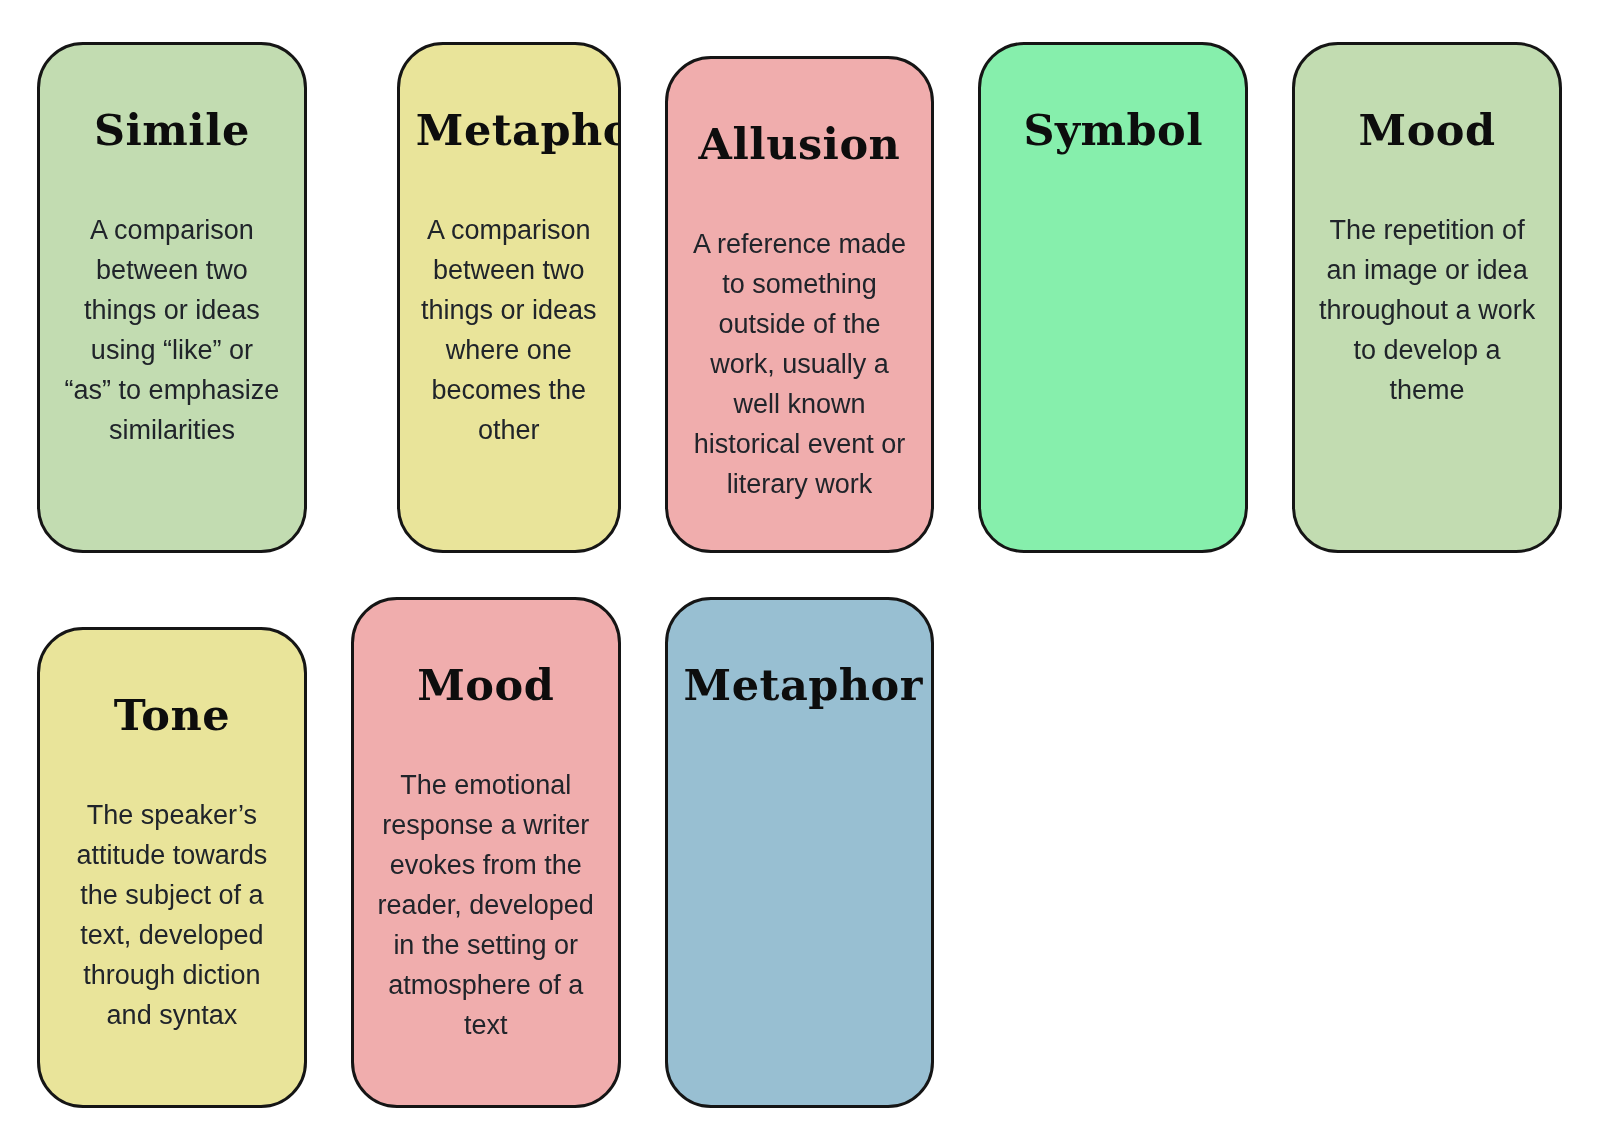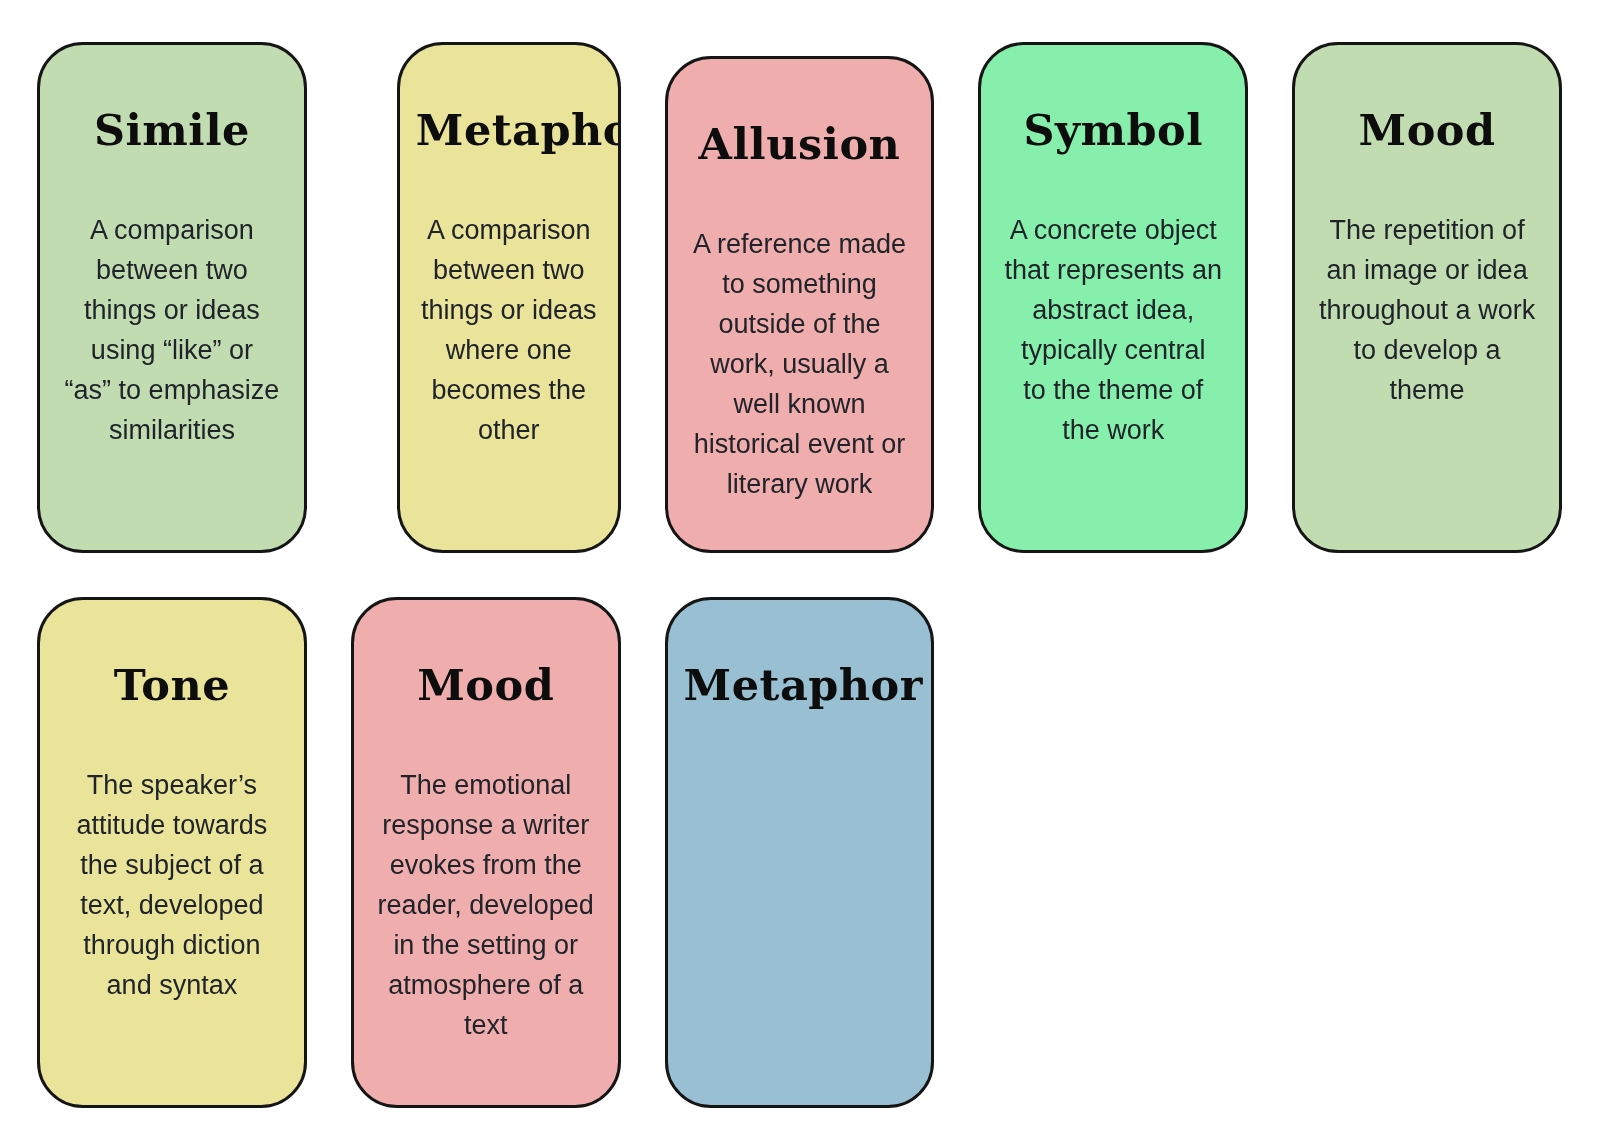--- a/index.html
+++ b/index.html
@@ -77,38 +77,32 @@
 to something
 outside of the
 work, usually a
 well known
 historical event or
 literary work</div>
   </div>
 
   <div class="card" style="background: #86efac;">
     <div class="card-title">Symbol</div>
-    <div class="card-def">A concrete object
-that represents an
-abstract idea,
-typically central
-to the theme of
-the work</div>
   </div>
 
   <div class="card" style="background: rgb(194, 220, 177);">
     <div class="card-title">Mood</div>
     <div class="card-def">The repetition of
 an image or idea
 throughout a work
 to develop a
 theme</div>
   </div>
 
-  <div class="card" style="background: rgb(233, 228, 154);">
+  <div class="card" style="background: rgb(233, 228, 154); margin-top: 30px;">
     <div class="card-title">Tone</div>
     <div class="card-def">The speaker’s
 attitude towards
 the subject of a
 text, developed
 through diction
 and syntax</div>
   </div>
 
   <div class="card" style="background: rgb(240, 173, 173);">

